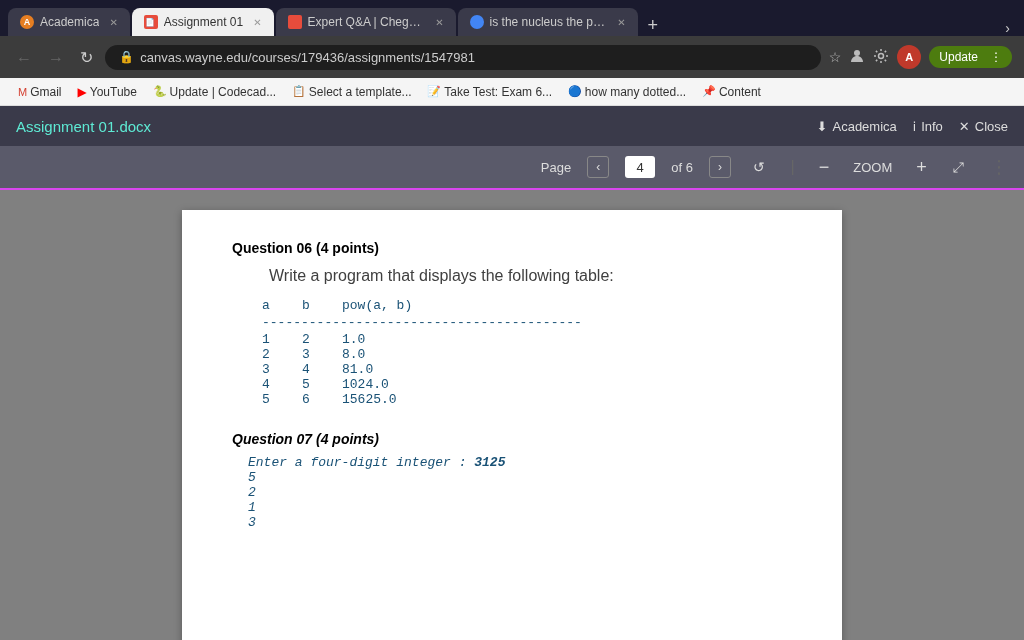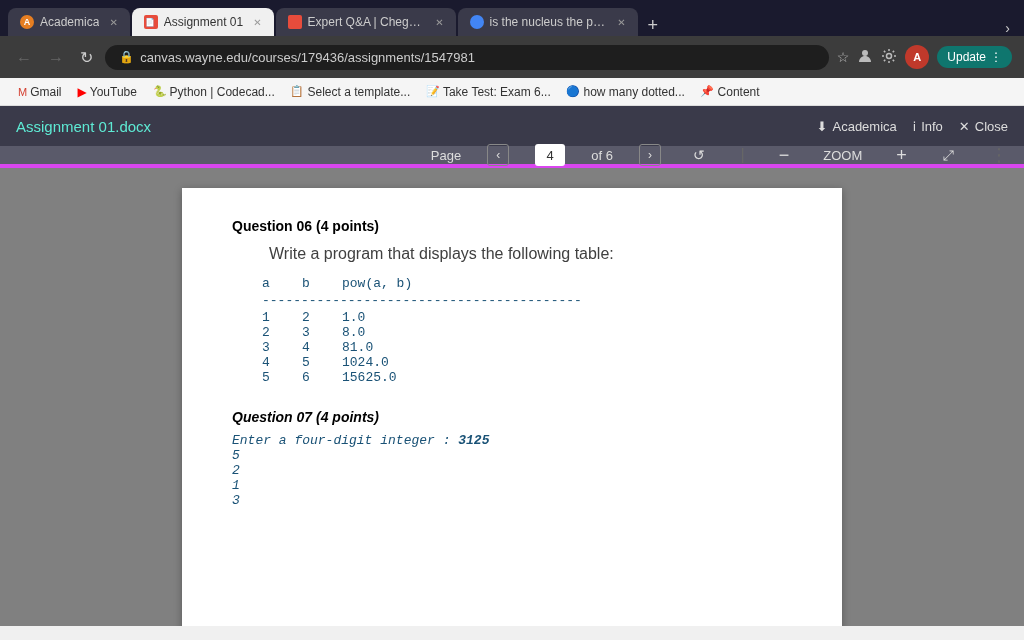--- a/index.html
+++ b/index.html
@@ -87,23 +87,23 @@
     .url-text { font-size: 13px; color: #ccc; }
     .address-right { display: flex; align-items: center; gap: 8px; }
     .addr-icon { color: #bbb; font-size: 14px; cursor: pointer; }
     .profile-avatar {
       width: 24px; height: 24px; border-radius: 50%;
       background: #c0392b; color: white; font-size: 11px;
       display: flex; align-items: center; justify-content: center;
       font-weight: bold;
     }
     .update-btn {
-      background: #0f766e; color: #fff; border: none; border-radius: 12px;
+      background: #4d7c0f; color: #fff; border: none; border-radius: 12px;
       padding: 4px 10px; font-size: 12px; cursor: pointer;
-      display: flex; align-items: center; gap: 4px; justify-content: space-between;
+      display: flex; align-items: center; gap: 12px; justify-content: space-between;
     }
 
     
     .bookmarks-bar {
       display: flex;
       align-items: center;
       background: #f5f5f5;
       padding: 4px 12px;
       gap: 4px;
       height: 28px;
@@ -133,23 +133,23 @@
       color: #ddd; font-size: 13px; cursor: pointer; background: none; border: none;
     }
 
     
     .page-toolbar {
       background: #5a5a6a;
       display: flex;
       align-items: center;
       justify-content: flex-end;
       padding: 6px 16px;
-      gap: 26px;
-      height: 22px;
-      border-bottom: 4px solid #d946ef;
+      gap: 16px;
+      height: 44px;
+      border-bottom: 2px solid #d946ef;
     }
     .page-label { color: #ddd; font-size: 13px; }
     .page-nav-btn {
       background: none; border: 1px solid #888; border-radius: 3px;
       color: #ddd; width: 22px; height: 22px; cursor: pointer; font-size: 12px;
       display: flex; align-items: center; justify-content: center;
     }
     .page-num-box {
       background: white; border: none; border-radius: 3px;
       width: 30px; height: 22px; text-align: center; font-size: 13px;
@@ -225,21 +225,21 @@
       color: #000;
       margin-top: 10px;
       line-height: 1.5;
     }
     .q7-section { margin-top: 24px; font-style: italic; }
     .sample-run-label { font-size: 13px; color: #000; margin: 8px 0 6px 0; }
     .sample-code {
       font-family: 'Courier New', monospace;
       font-size: 13px;
       color: #1a5276;
-      margin-left: 0;
+      margin-left: 16px;
     }
     .sample-code .prompt-text { color: #1a5276; }
     .sample-code .bold-input { font-weight: bold; color: #000; }
     .sample-code .output-line { color: #1a5276; display: block; }
   </style>
 </head>
 <body>
 
 <div class="browser-chrome">
 
@@ -308,21 +308,21 @@
     <div class="bookmark-item">
       <span style="color:#d44132;font-size:11px;">M</span>
       <span>Gmail</span>
     </div>
     <div class="bookmark-item">
       <span class="bm-yt">▶</span>
       <span>YouTube</span>
     </div>
     <div class="bookmark-item">
       <span style="font-size:11px;color:#4a90d9;">🐍</span>
-      <span>Python | Codecad...</span>
+      <span>Update | Codecad...</span>
     </div>
     <div class="bookmark-item">
       <span style="font-size:11px;">📋</span>
       <span>Select a template...</span>
     </div>
     <div class="bookmark-item">
       <span style="font-size:11px;">📝</span>
       <span>Take Test: Exam 6...</span>
     </div>
     <div class="bookmark-item">

